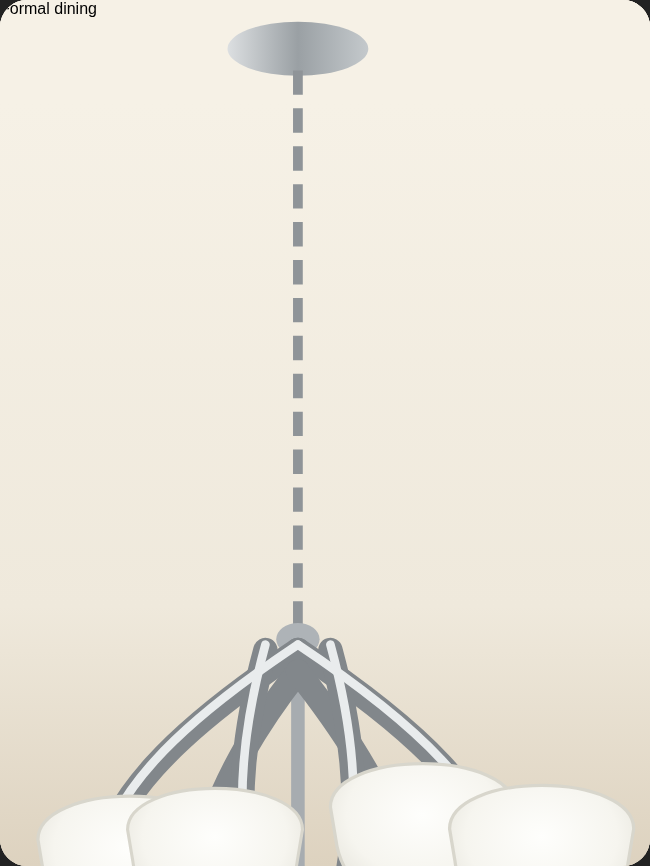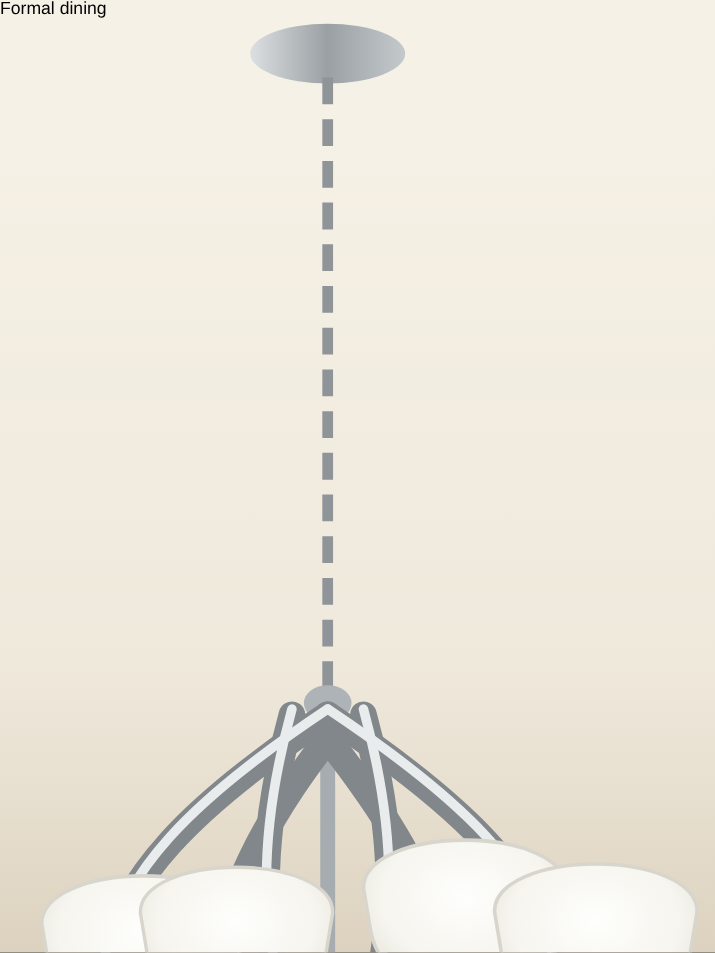--- a/index.html
+++ b/index.html
@@ -1,18 +1,18 @@
 <!DOCTYPE html>
 <html><head>
 <meta charset="utf-8">
 <style>
   html,body{margin:0;padding:0;background:#222;}
   #photo{
     position:relative;width:650px;height:866px;overflow:hidden;
-    background:#c8bdae;font-family:"Liberation Sans",sans-serif;
+    background:#c8bdae;font-family:"Liberation Sans",sans-serif;border-radius:27px;
   }
   #photo *{position:absolute;}
   .clip{left:0;top:0;width:650px;height:866px;}
 
   
   #ceil-left{background:linear-gradient(165deg,#ece3d2,#e2d8c6);
     clip-path:polygon(56px 0,104px 0,114px 131px,35px 120px,25px 104px);}
   #ceil-right{background:
     radial-gradient(420px 240px at 330px 60px,rgba(255,252,238,.55),rgba(255,252,238,0) 70%),
     linear-gradient(160deg,#efe7d7 8%,#e5dbc9 55%,#dbd0bd 100%);

